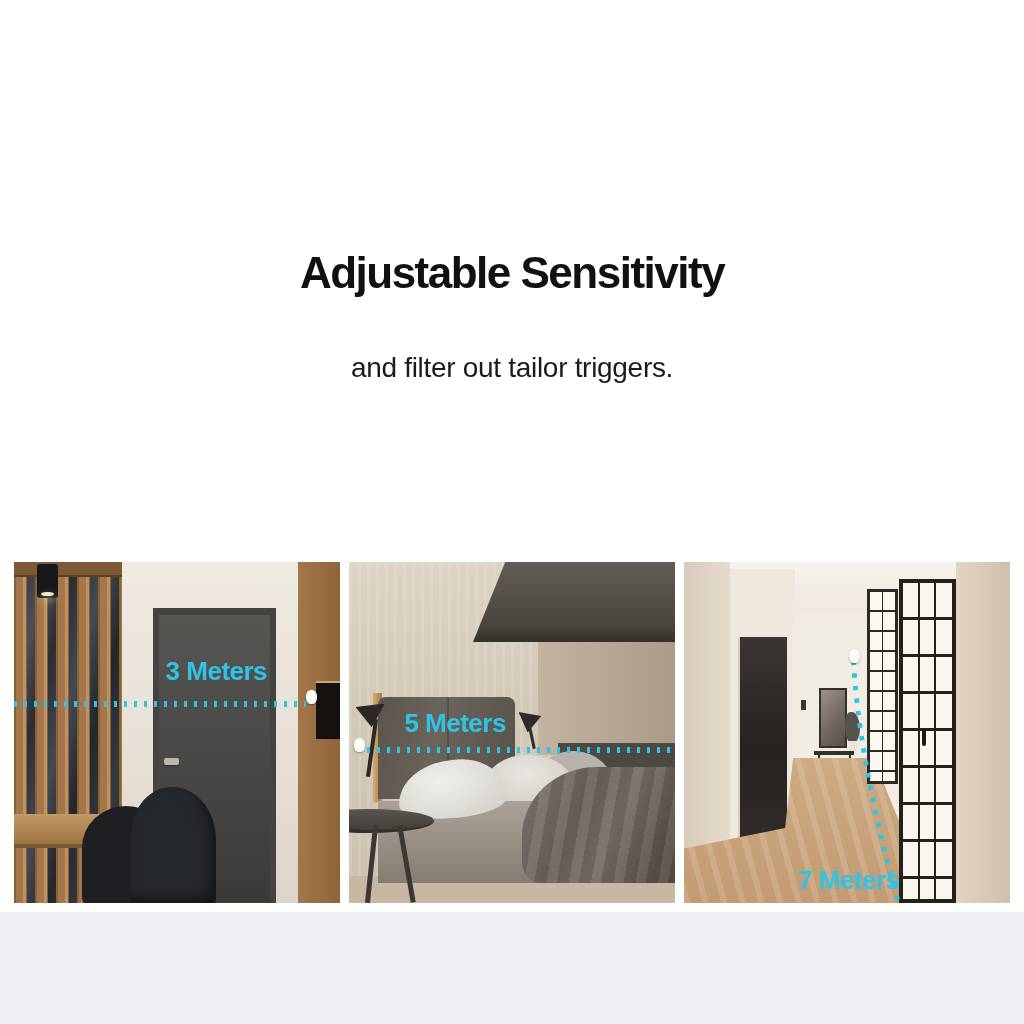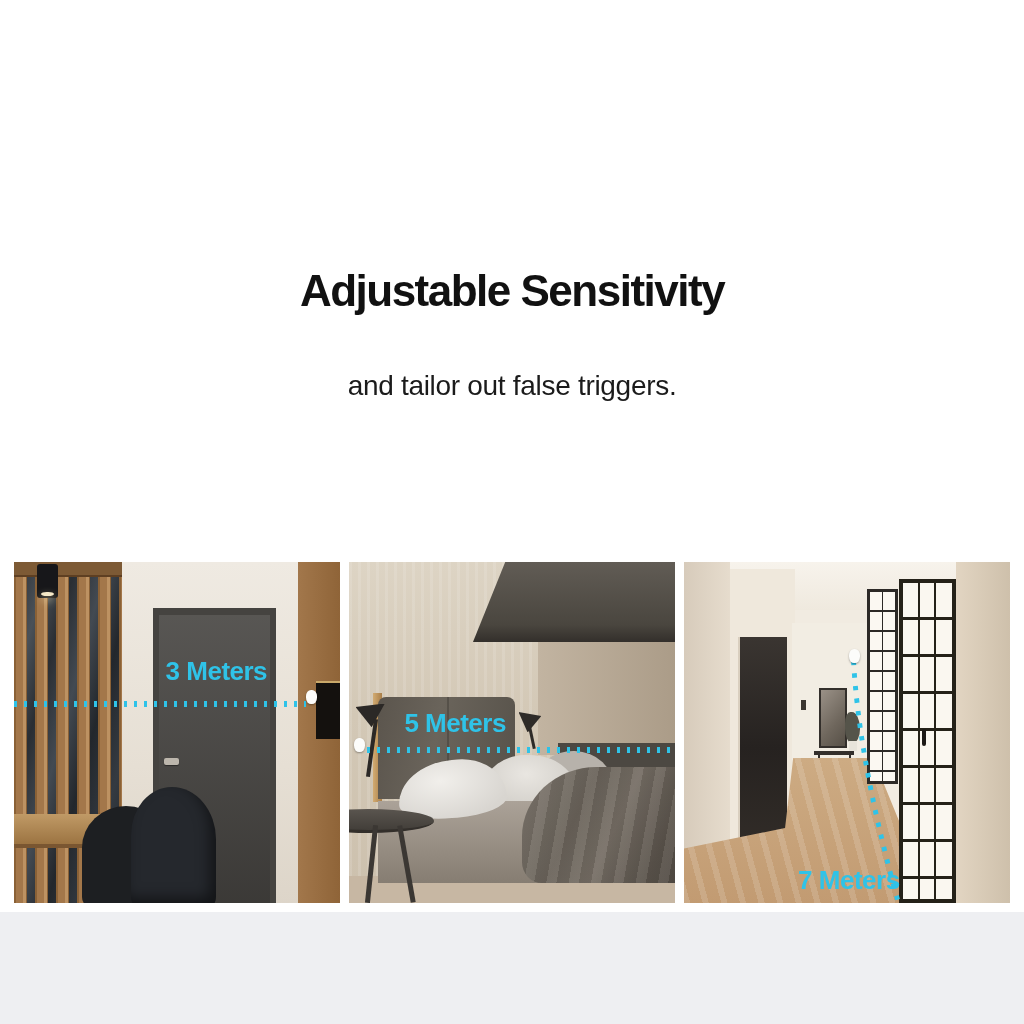--- a/index.html
+++ b/index.html
@@ -9,21 +9,21 @@
     --footer-bg:#EEEFF2;
     --page-bg:#FFFFFF;
   }
   *{box-sizing:border-box;}
   html,body{margin:0;padding:0;width:1024px;height:1024px;background:var(--page-bg);
     font-family:"Liberation Sans","DejaVu Sans",sans-serif;overflow:hidden;}
   .page{position:relative;width:1024px;height:1024px;}
 
   
   .hero{padding-top:250px;text-align:center;}
-  .hero h1{margin:18px;font-size:44px;line-height:46px;font-weight:700;
+  .hero h1{margin:0;font-size:44px;line-height:46px;font-weight:700;
     letter-spacing:-1.5px;color:var(--title-text);}
   .desc{margin:52px 0 0 0;font-size:28px;line-height:40px;letter-spacing:-0.3px;
     color:var(--body-text);}
   .desc span{display:block;}
 
   
   .gallery{position:absolute;top:562px;left:14px;right:14px;height:341px;
     display:flex;gap:9px;}
   .photo{position:relative;flex:1 1 0;overflow:hidden;background:#e8e2d8;}
   .layer{position:absolute;}
@@ -152,21 +152,21 @@
   .footer-band{position:absolute;left:0;right:0;top:912px;bottom:0;background:var(--footer-bg);}
 </style>
 </head>
 <body>
 
 <div class="page">
 
   <section class="hero">
     <h1>Adjustable Sensitivity</h1>
     <p class="desc">
-      <span>and tailor out false triggers.</span>
+      <span>and filter out tailor triggers.</span>
     </p>
   </section>
 
   <section class="gallery">
 
     <figure class="photo" style="margin:0">
       <div class="layer p1-wall"></div>
       <div class="layer p1-window"></div>
       <div class="layer p1-slats"></div>
       <div class="layer p1-beam"></div>

